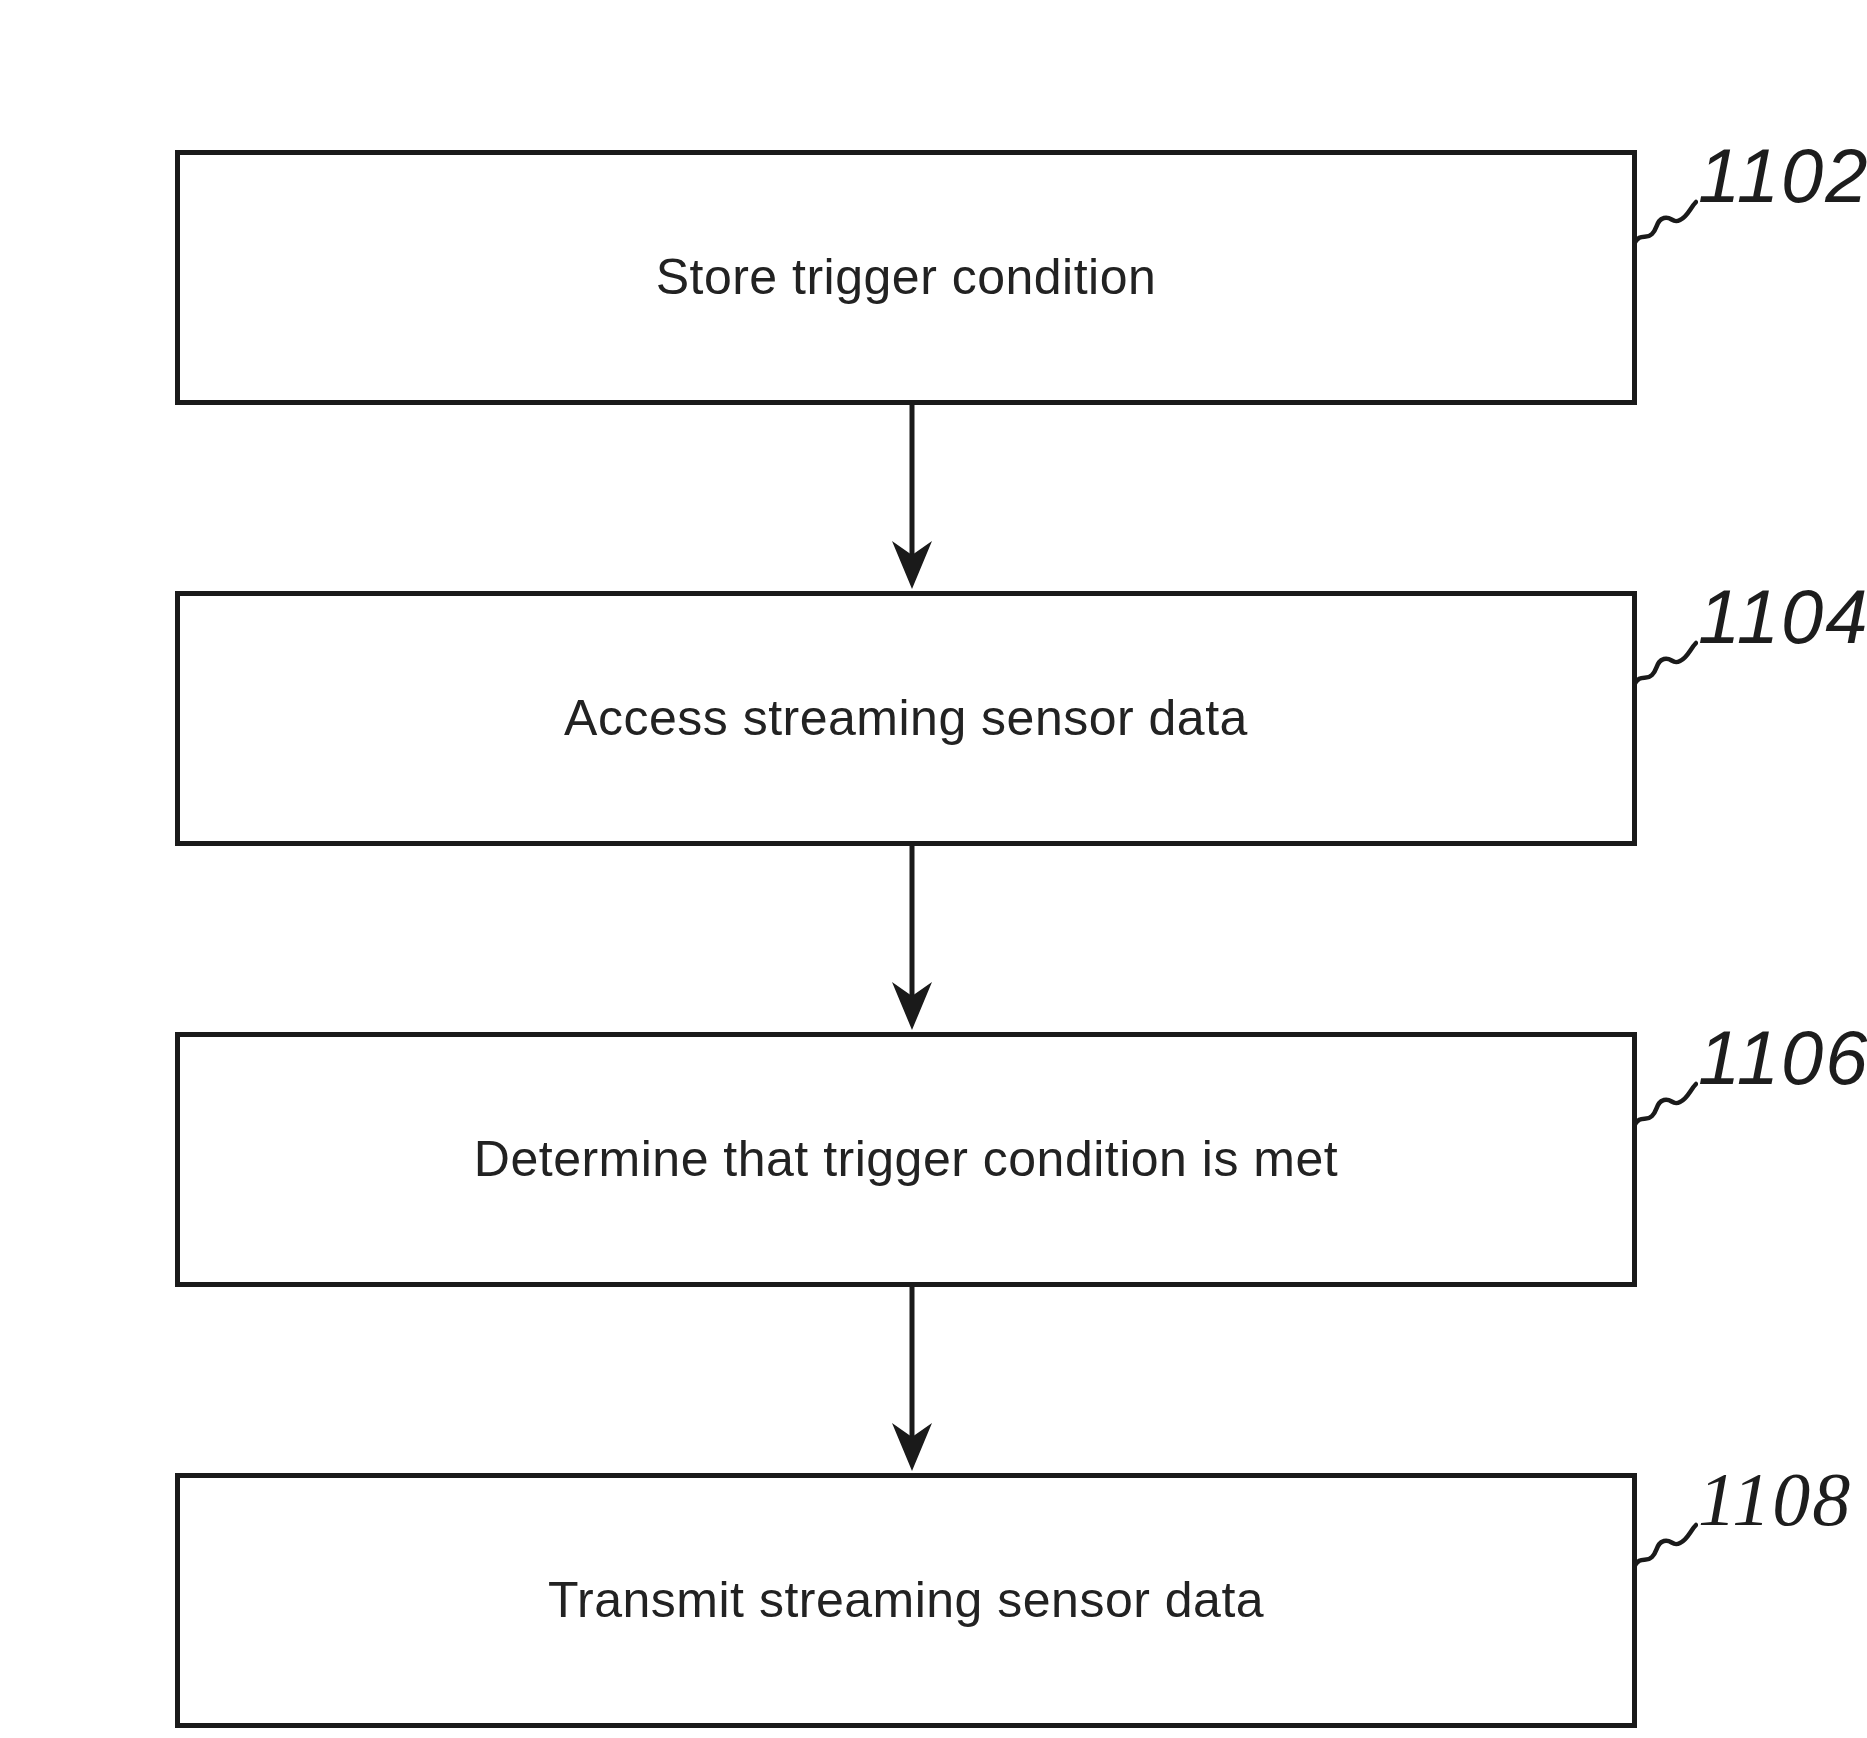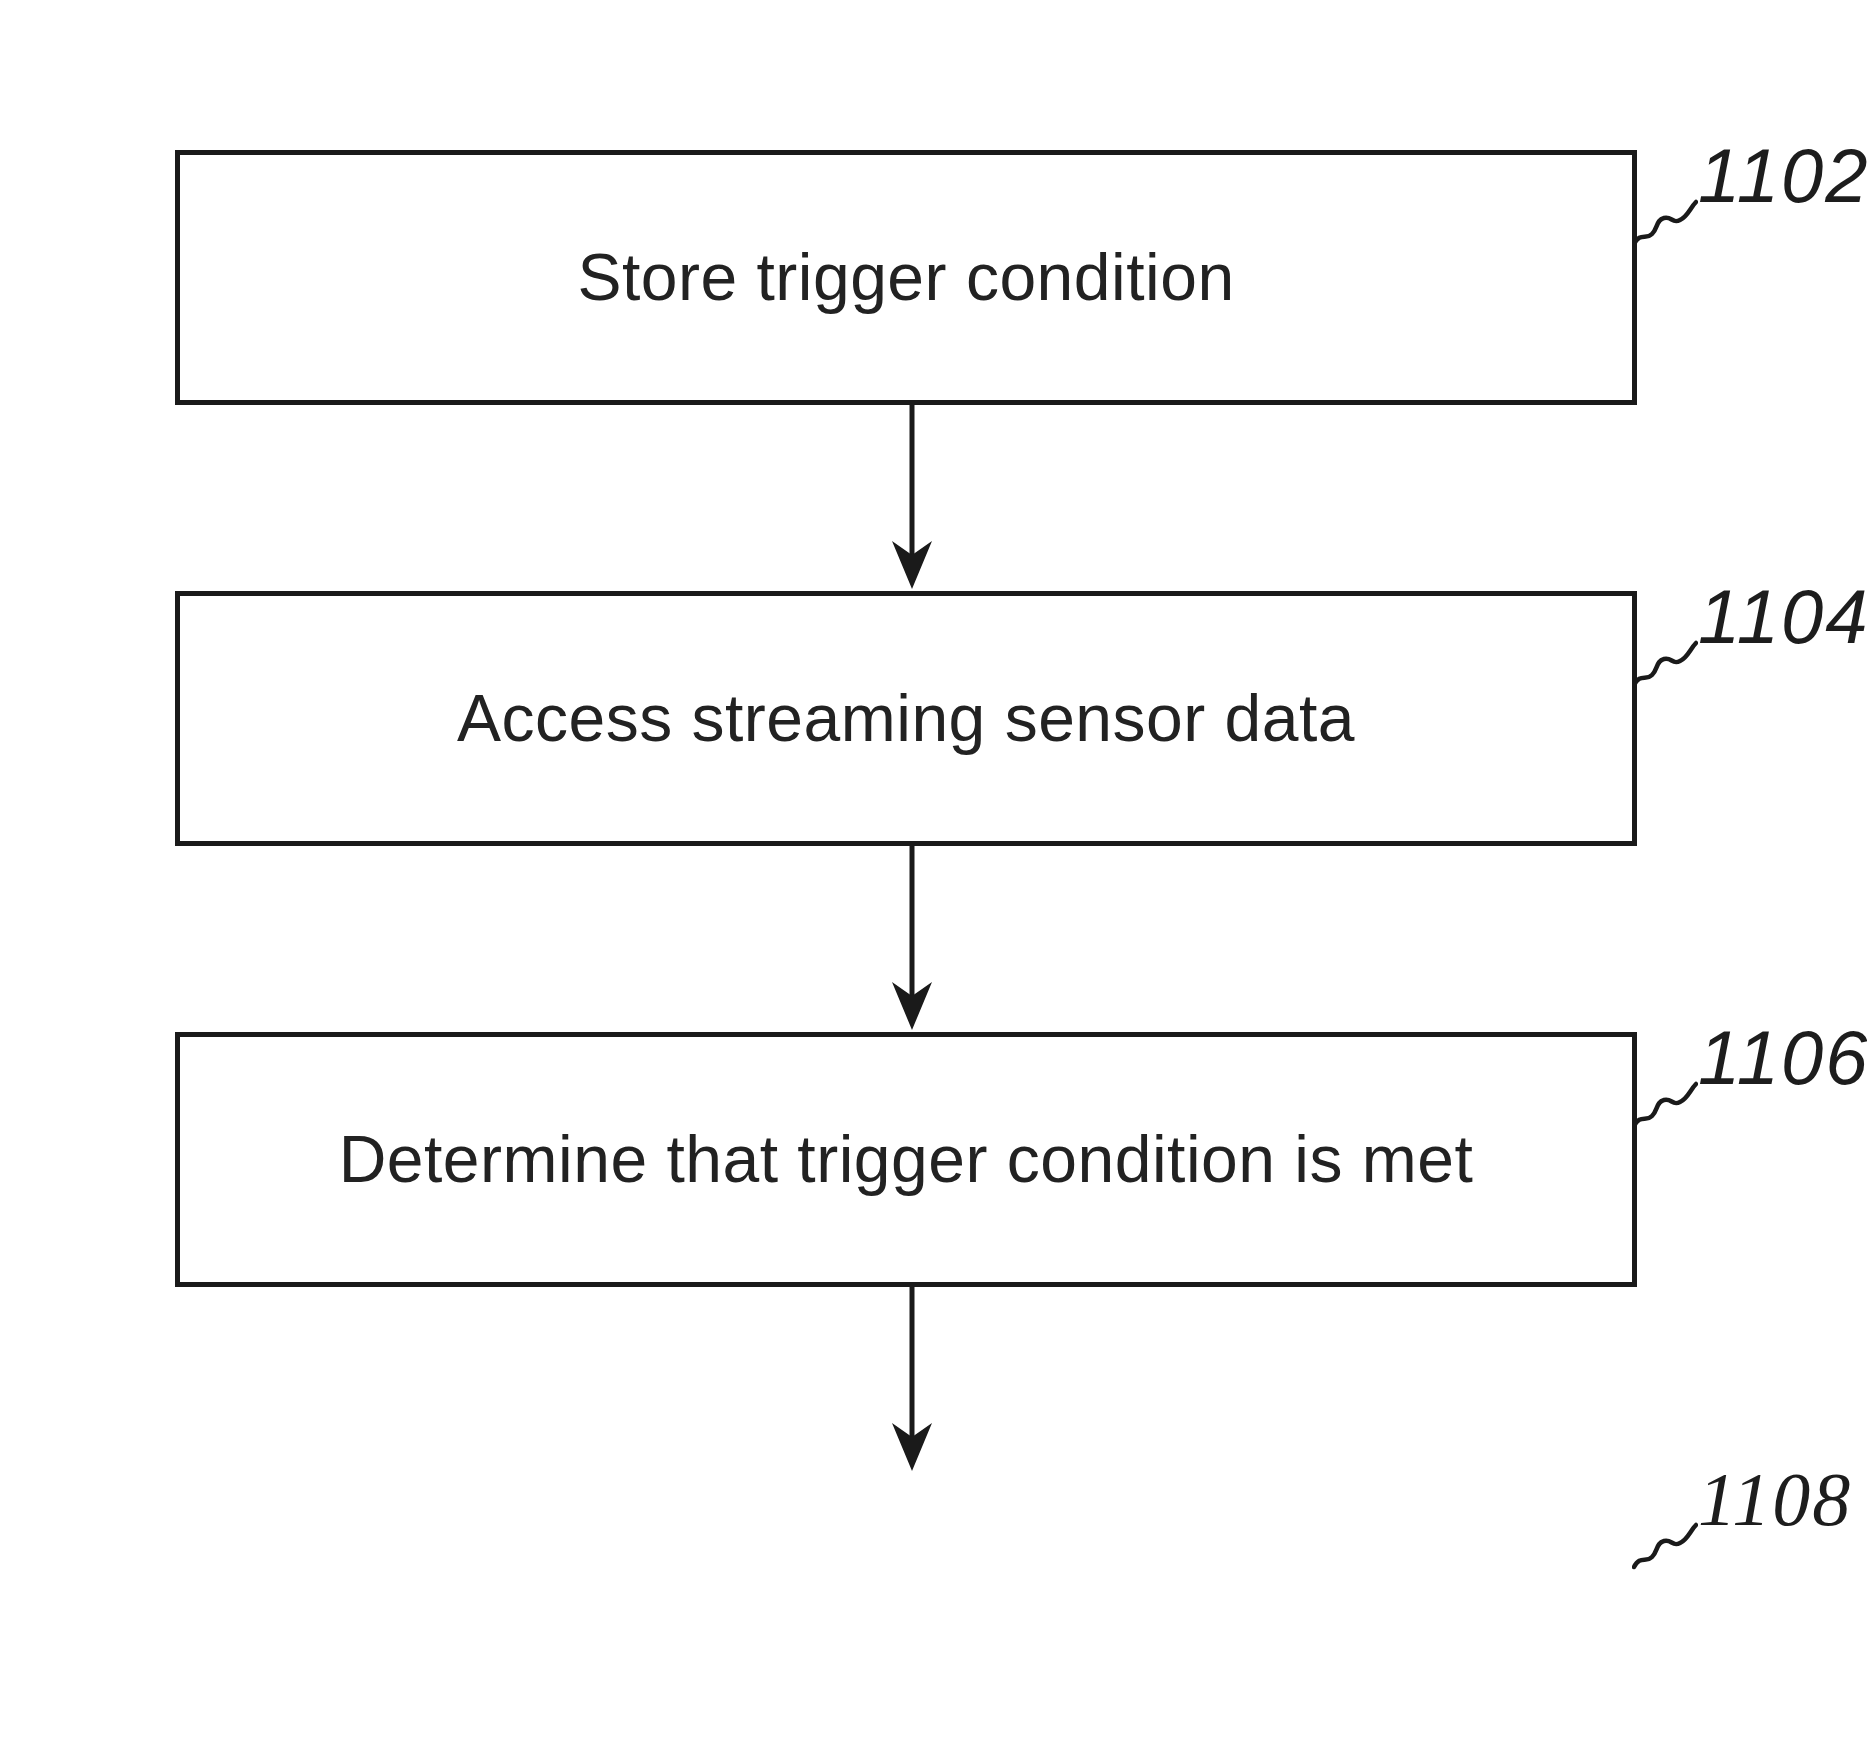--- a/index.html
+++ b/index.html
@@ -22,21 +22,21 @@
     height: 255px;
     box-sizing: border-box;
     border: 5px solid #1a1a1a;
     background: #ffffff;
     display: flex;
     align-items: center;
     justify-content: center;
     text-align: center;
   }
   .flow-box .step-text {
-    font-size: 66px;
+    font-size: 50px;
     color: #222222;
     letter-spacing: 0.5px;
     line-height: 1.1;
     padding: 0 40px;
   }
   .box-1 { top: 150px; }
   .box-2 { top: 591px; }
   .box-3 { top: 1032px; }
   .box-4 { top: 1473px; }
 
@@ -88,20 +88,23 @@
   </div>
 
   <div class="flow-box box-3">
     <span class="step-text">Determine that trigger condition is met</span>
   </div>
 
   <div class="flow-box box-2">
     <span class="step-text">Access streaming sensor data</span>
   </div>
 
+  <div class="flow-box box-4">
+    <span class="step-text">Transmit streaming sensor data</span>
+  </div>
 
   <svg class="flow-arrow arrow-1" viewBox="0 0 64 186">
     <line x1="32" y1="0" x2="32" y2="150" stroke="#1a1a1a" stroke-width="5"></line>
     <polygon points="32,184 12,136 32,150 52,136" fill="#1a1a1a"></polygon>
   </svg>
 
   <svg class="flow-arrow arrow-2" viewBox="0 0 64 186">
     <line x1="32" y1="0" x2="32" y2="150" stroke="#1a1a1a" stroke-width="5"></line>
     <polygon points="32,184 12,136 32,150 52,136" fill="#1a1a1a"></polygon>
   </svg>

